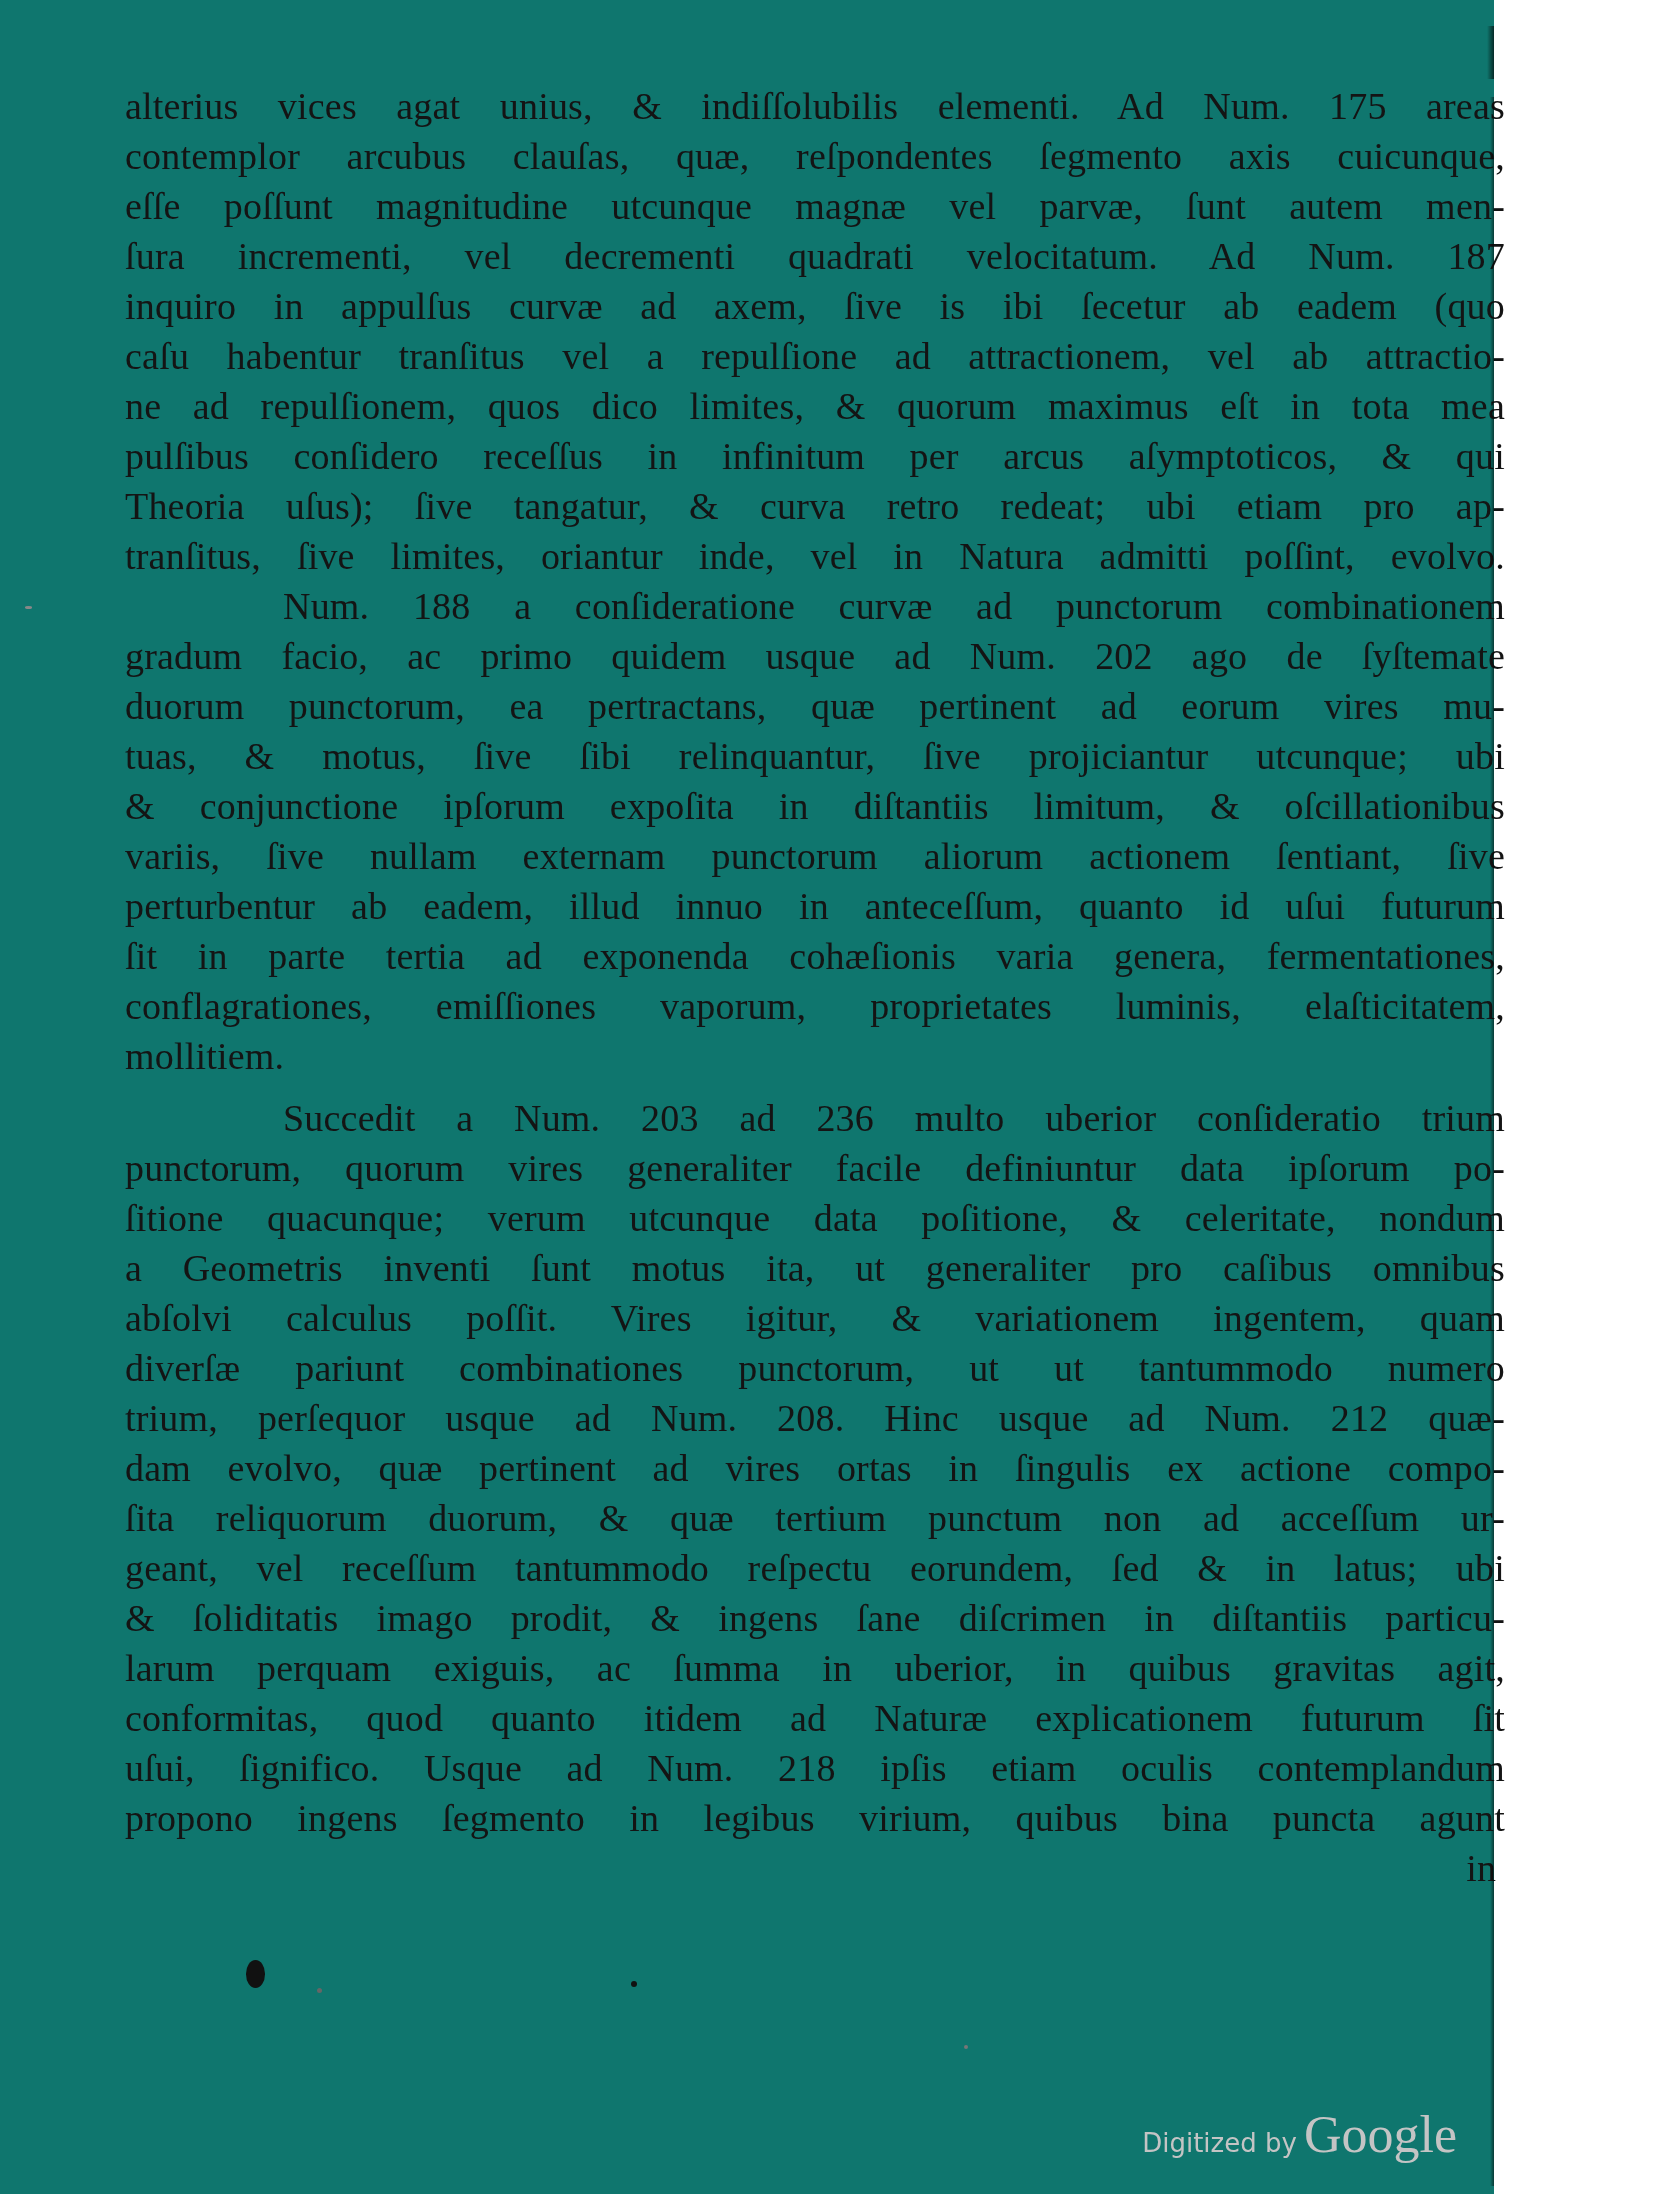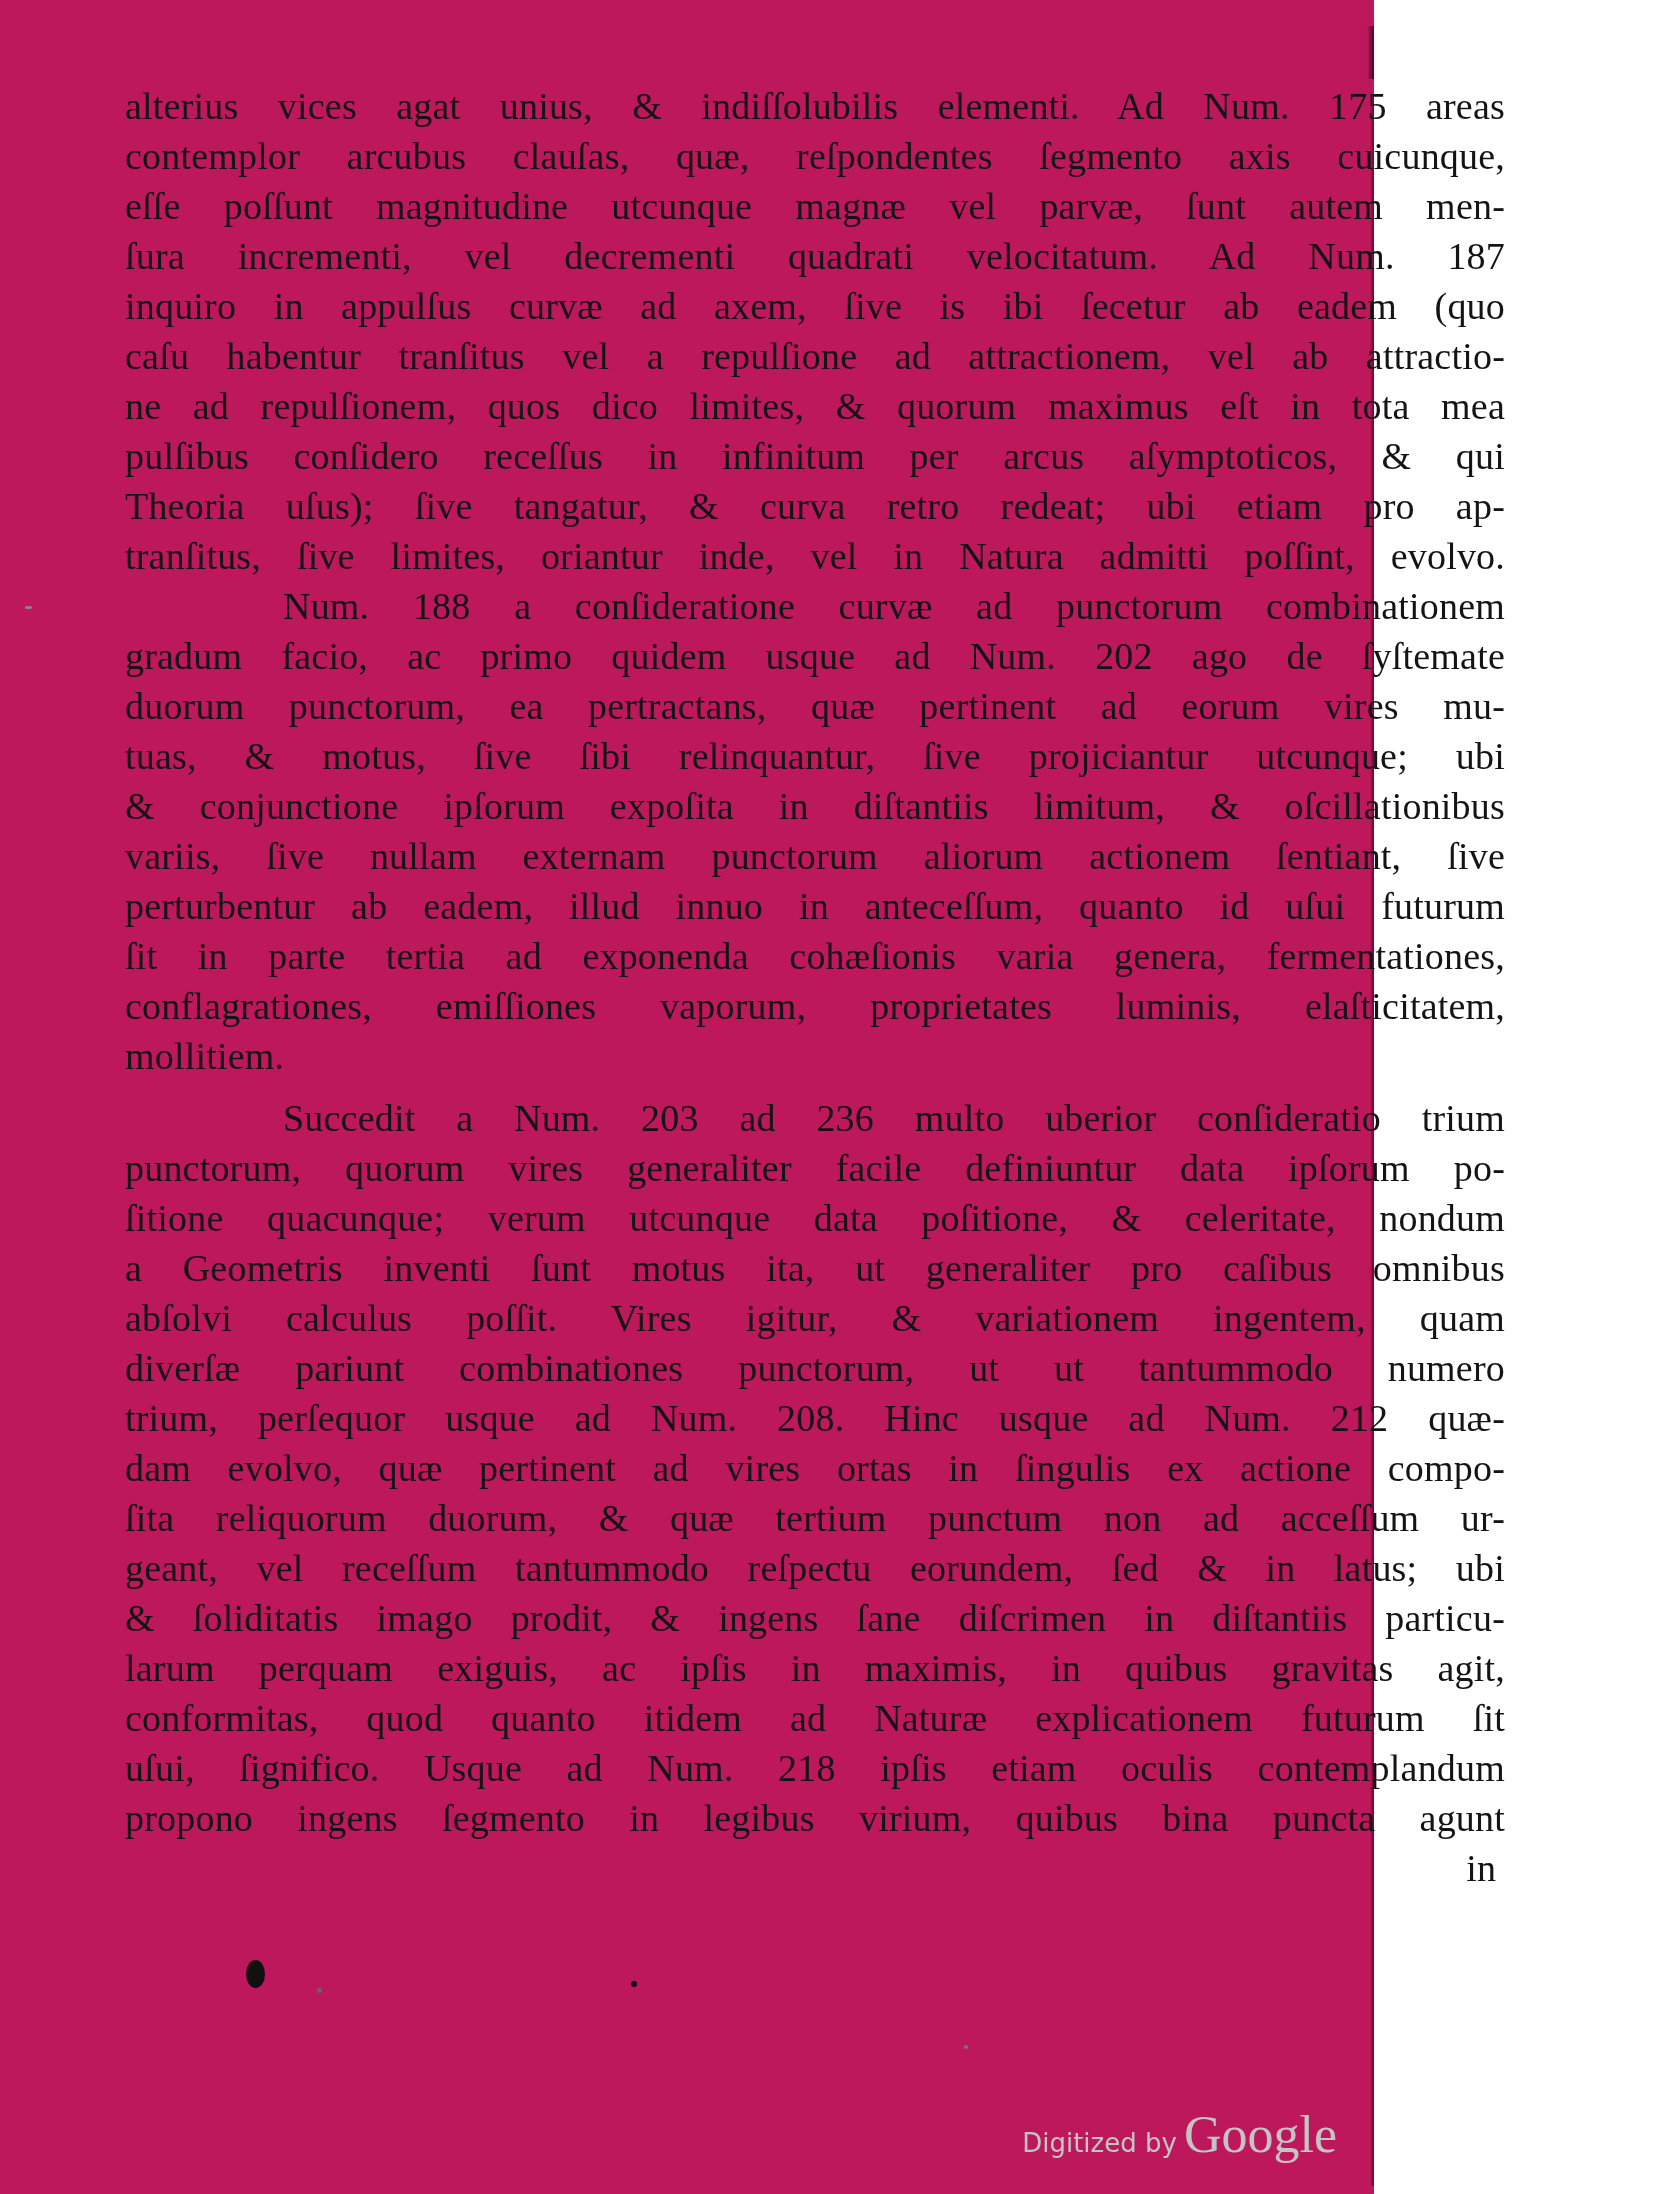--- a/index.html
+++ b/index.html
@@ -11,22 +11,22 @@
       width: 1674px;
       height: 2195px;
       position: relative;
       overflow: hidden;
       font-family: "Liberation Serif", "DejaVu Serif", serif;
       color: #141414;
     }
     .page {
       position: absolute;
       left: 0; top: 0;
-      width: 1374px; height: 2195px;
-      background: #be185d;
+      width: 1494px; height: 2195px;
+      background: #0f766e;
     }
     .text-block {
       position: absolute;
       left: 125px;
       top: 81px;
       width: 1380px;
     }
     .line {
       display: block;
       height: 50px;
@@ -116,21 +116,21 @@
       <span class="line">punctorum, quorum vires generaliter facile definiuntur data ipſorum po-</span>
       <span class="line">ſitione quacunque; verum utcunque data poſitione, &amp; celeritate, nondum</span>
       <span class="line">a Geometris inventi ſunt motus ita, ut generaliter pro caſibus omnibus</span>
       <span class="line">abſolvi calculus poſſit.   Vires igitur, &amp; variationem ingentem, quam</span>
       <span class="line">diverſæ pariunt combinationes punctorum, ut ut tantummodo numero</span>
       <span class="line">trium, perſequor usque ad Num. 208.   Hinc usque ad Num. 212 quæ-</span>
       <span class="line">dam evolvo, quæ pertinent ad vires ortas in ſingulis ex actione compo-</span>
       <span class="line">ſita reliquorum duorum, &amp; quæ tertium punctum non ad acceſſum ur-</span>
       <span class="line">geant, vel receſſum tantummodo reſpectu eorundem, ſed &amp; in latus; ubi</span>
       <span class="line">&amp; ſoliditatis imago prodit, &amp; ingens ſane diſcrimen in diſtantiis particu-</span>
-      <span class="line">larum perquam exiguis, ac ipſis in maximis, in quibus gravitas agit,</span>
+      <span class="line">larum perquam exiguis, ac ſumma in uberior, in quibus gravitas agit,</span>
       <span class="line">conformitas, quod quanto itidem ad Naturæ explicationem futurum ſit</span>
       <span class="line">uſui, ſignifico.   Usque ad Num. 218 ipſis etiam oculis contemplandum</span>
       <span class="line">propono ingens ſegmento in legibus virium, quibus bina puncta agunt</span>
     </div>
 
     <span class="line right">in</span>
   </div>
 
   <div class="speck" style="left:246px; top:1960px; width:19.3px; height:28px;"></div>
   <div class="speck" style="left:317px; top:1988px; width:5.3px; height:5.3px; background:#666;"></div>

